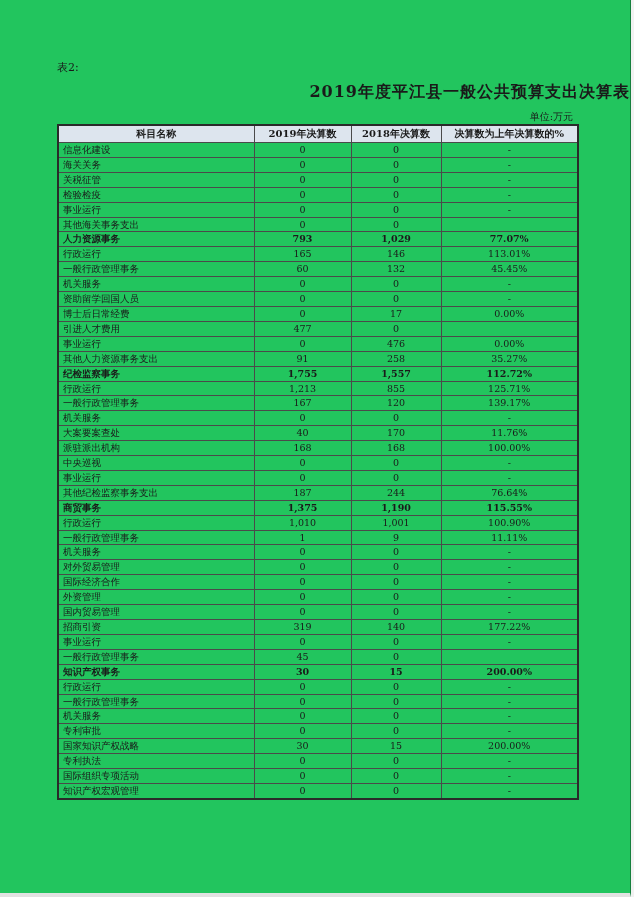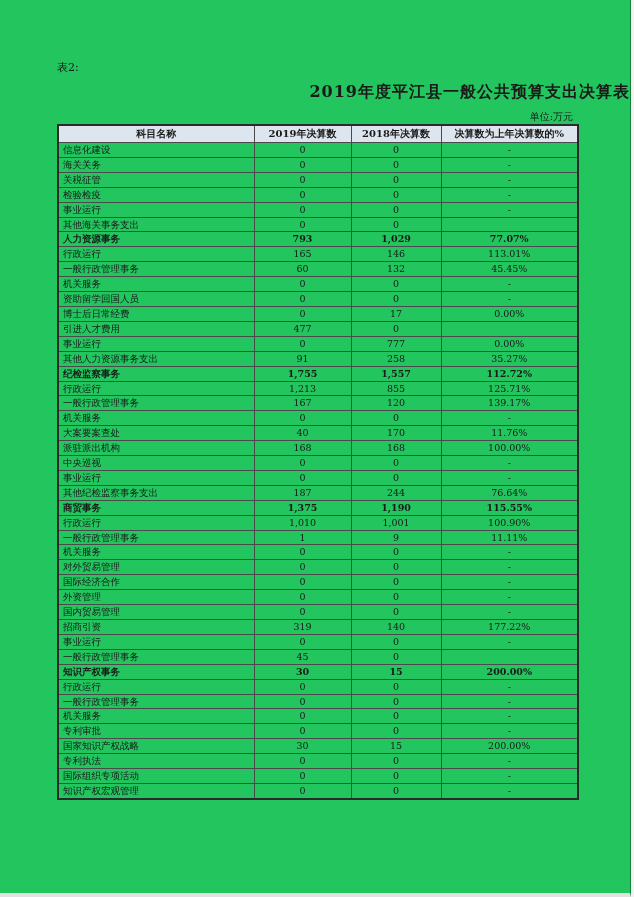--- a/index.html
+++ b/index.html
@@ -183,21 +183,21 @@
           </tr>
           <tr>
             <td class="name-cell indent">引进人才费用</td>
             <td class="num-cell">477</td>
             <td class="num-cell">0</td>
             <td class="num-cell"></td>
           </tr>
           <tr>
             <td class="name-cell indent">事业运行</td>
             <td class="num-cell">0</td>
-            <td class="num-cell">777</td>
+            <td class="num-cell">476</td>
             <td class="num-cell">0.00%</td>
           </tr>
           <tr>
             <td class="name-cell indent">其他人力资源事务支出</td>
             <td class="num-cell">91</td>
             <td class="num-cell">258</td>
             <td class="num-cell">35.27%</td>
           </tr>
           <tr class="section-row">
             <td class="name-cell">纪检监察事务</td>

